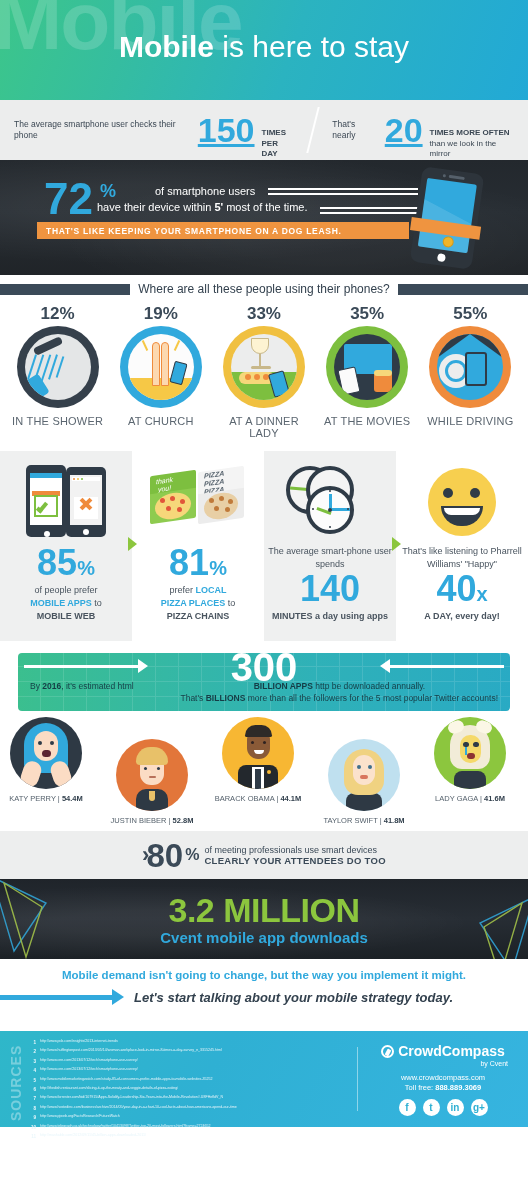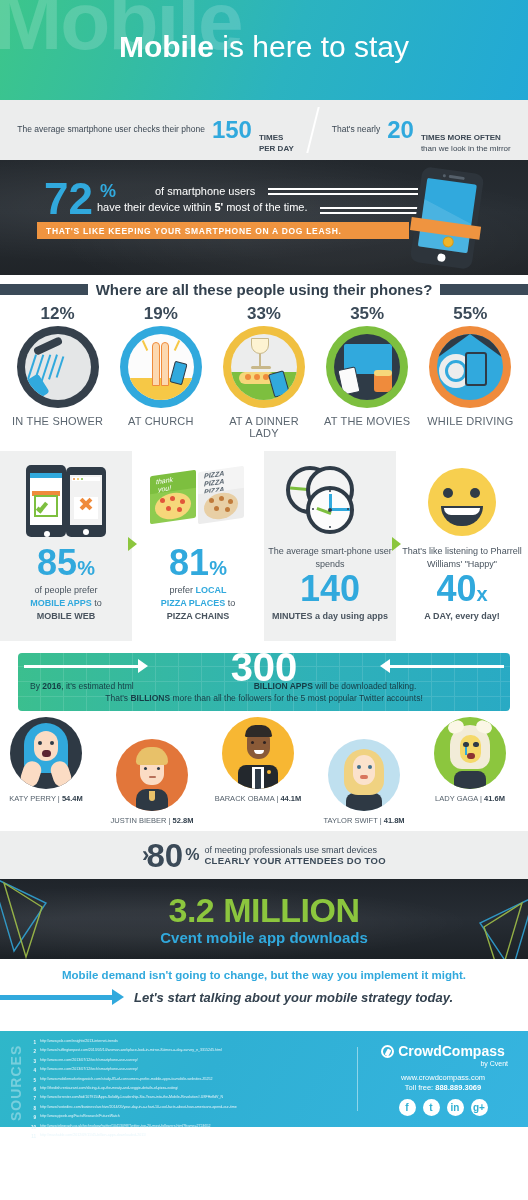--- a/index.html
+++ b/index.html
@@ -29,21 +29,21 @@
   .header .title b { font-weight:bold; }
   .header .title span { font-weight:300; }
 
   
   .statbar {
     height:60px; background:#eceded; position:relative;
     display:flex; align-items:center; justify-content:center;
   }
   .statbar .half { display:flex; align-items:center; gap:7px; padding:0 14px; }
   .statbar .txt { font-size:8.5px; line-height:1.35; color:#3b4753; }
-  .statbar .big { font-size:24px; font-weight:bold; color:#31a9dd; line-height:1; }
+  .statbar .big { font-size:34px; font-weight:bold; color:#31a9dd; line-height:1;text-decoration:underline; }
   .statbar .lbl { font-size:8px; font-weight:bold; line-height:1.35; color:#3b4753;margin-top:28px; }
   .statbar .divider {
     width:2px; height:46px; background:#fff; transform:skewX(-14deg); margin:0 4px;
   }
 
   
   .dark72 {
     position:relative; height:115px; overflow:hidden;
     background:
       radial-gradient(ellipse at 28% 40%, rgba(255,255,255,0.055) 0 22%, transparent 60%),
@@ -75,21 +75,21 @@
   .phone72 .screen:after{ content:""; position:absolute; inset:0; background:linear-gradient(200deg,transparent 45%,rgba(255,255,255,.12) 46%); }
   .phone72 .home { position:absolute; left:50%; bottom:4px; width:8px; height:8px; margin-left:-4px; background:#fff; border-radius:50%; }
   .phone72 .spk { position:absolute; left:50%; top:5px; width:16px; height:3px; margin-left:-4px; background:#55606b; border-radius:2px; }
   .phone72 .cam { position:absolute; left:34%; top:5px; width:3px; height:3px; background:#55606b; border-radius:50%; }
   .phone72 .collar { position:absolute; left:-4px; top:52px; width:70px; height:13px; background:#ef9440; }
   .phone72 .tag { position:absolute; left:30px; top:66px; width:11px; height:11px; background:#f0b429; border-radius:50%; border:1px solid #d99a16; }
 
   
   .sectionbar { display:flex; align-items:center; height:22px; background:#fff; margin-top:3px; }
   .sectionbar .rule { flex:1; height:11px; background:#3b4a58; }
-  .sectionbar .t { font-size:15px; font-weight:bold; color:#33414e; padding:0 8px; white-space:nowrap; }
+  .sectionbar .t { font-size:12px; font-weight:normal; color:#33414e; padding:0 8px; white-space:nowrap; }
 
   
   .places { display:flex; justify-content:space-around; align-items:flex-start; padding:4px 6px 0; }
   .place { width:96px; text-align:center; }
   .place .pc { font-size:17px; font-weight:bold; color:#3b4a58; margin-bottom:2px; }
   .place .ring {
     width:82px; height:82px; margin:0 auto; border-radius:50%;
     position:relative; display:flex; align-items:center; justify-content:center;
   }
   .place .inner { width:66px; height:66px; border-radius:50%; overflow:hidden; position:relative; }
@@ -130,21 +130,21 @@
     font-size:40px; font-weight:bold; color:#fff; line-height:1;
   }
   .banner300 .arr { position:absolute; top:12px; height:3px; background:#fff; }
   .banner300 .arrL { left:6px; width:116px; }
   .banner300 .arrR { right:6px; width:116px; }
   .banner300 .tipL { position:absolute; left:120px; top:6px; width:0;height:0;
     border-top:7px solid transparent;border-bottom:7px solid transparent;border-left:10px solid #fff; }
   .banner300 .tipR { position:absolute; right:120px; top:6px; width:0;height:0;
     border-top:7px solid transparent;border-bottom:7px solid transparent;border-right:10px solid #fff; }
   .banner300 .ln1 { position:absolute; left:12px; right:12px; top:28px; font-size:8.5px; color:#153d46; text-align:left; }
-  .banner300 .ln2 { position:absolute; left:12px; right:12px; top:40px; font-size:8.5px; color:#153d46; text-align:center; }
+  .banner300 .ln2 { position:absolute; left:12px; right:12px; top:40px; font-size:8.5px; color:#153d46; text-align:right; }
   .banner300 b { font-weight:bold; }
 
   
   .celebs { position:relative; height:110px; margin-top:6px; }
   .celeb { position:absolute; text-align:center; width:104px; }
   .celeb .av { width:72px; height:72px; border-radius:50%; margin:0 auto; position:relative; overflow:hidden; }
   .celeb .nm { font-size:7.5px; color:#55616c; margin-top:5px; white-space:nowrap; }
   .celeb .nm b { font-weight:bold; color:#33414e; }
 
   
@@ -453,21 +453,21 @@
 
   </div>
 
   <div class="banner300">
     <div class="bg"></div>
     <div class="arr arrL"></div>
     <div class="tipL"></div>
     <div class="arr arrR"></div>
     <div class="tipR"></div>
     <div class="num">300</div>
-    <div class="ln1"><span>By </span><b>2016</b><span>, it's estimated html</span><span style="display:inline-block;width:120px"></span><b>BILLION APPS</b><span> will be downloaded talking.</span></div>
+    <div class="ln1"><span>By </span><b>2016</b><span>, it's estimated html</span><span style="display:inline-block;width:120px"></span><b>BILLION APPS</b><span> http be downloaded annually.</span></div>
     <div class="ln2"><span>That's </span><b>BILLIONS</b><span> more than all the followers for the 5 most popular Twitter accounts!</span></div>
   </div>
 
   <div class="celebs">
 
     <div class="celeb" style="left:-6px;top:0">
       <div class="av" style="background:#2e3944">
         <div style="position:absolute;left:14px;top:6px;width:44px;height:50px;background:#31a9dd;border-radius:22px 22px 8px 8px"></div>
         <div style="position:absolute;left:24px;top:14px;width:24px;height:30px;background:#fbdcc4;border-radius:12px"></div>
         <div style="position:absolute;left:28px;top:24px;width:4px;height:4px;background:#2f3b47;border-radius:50%"></div>

